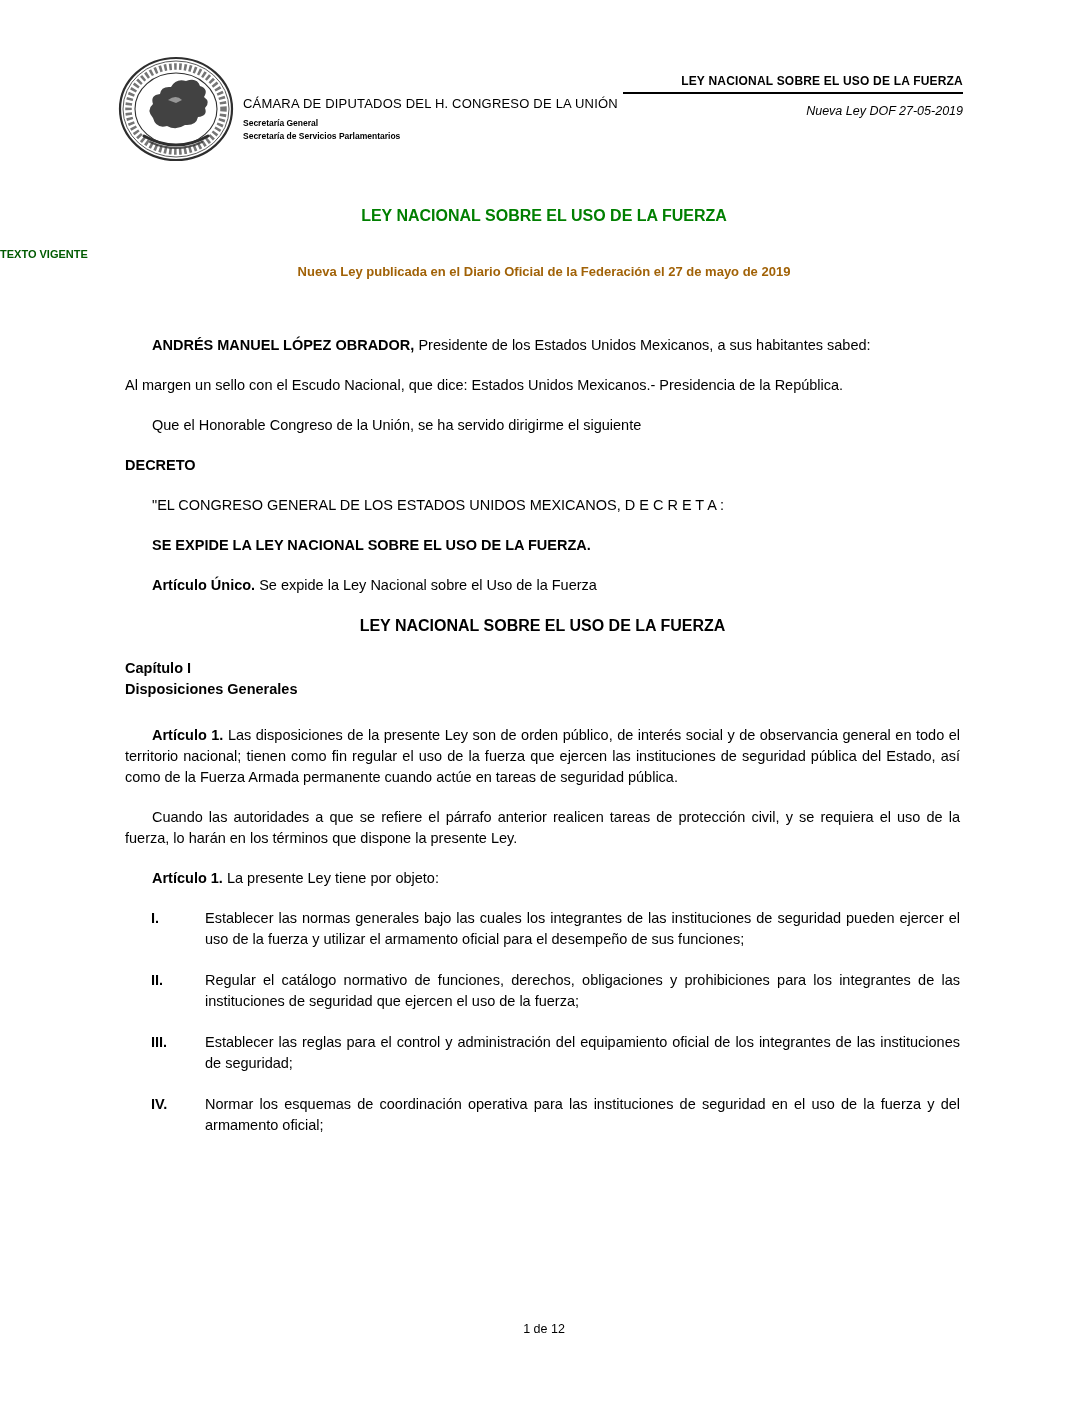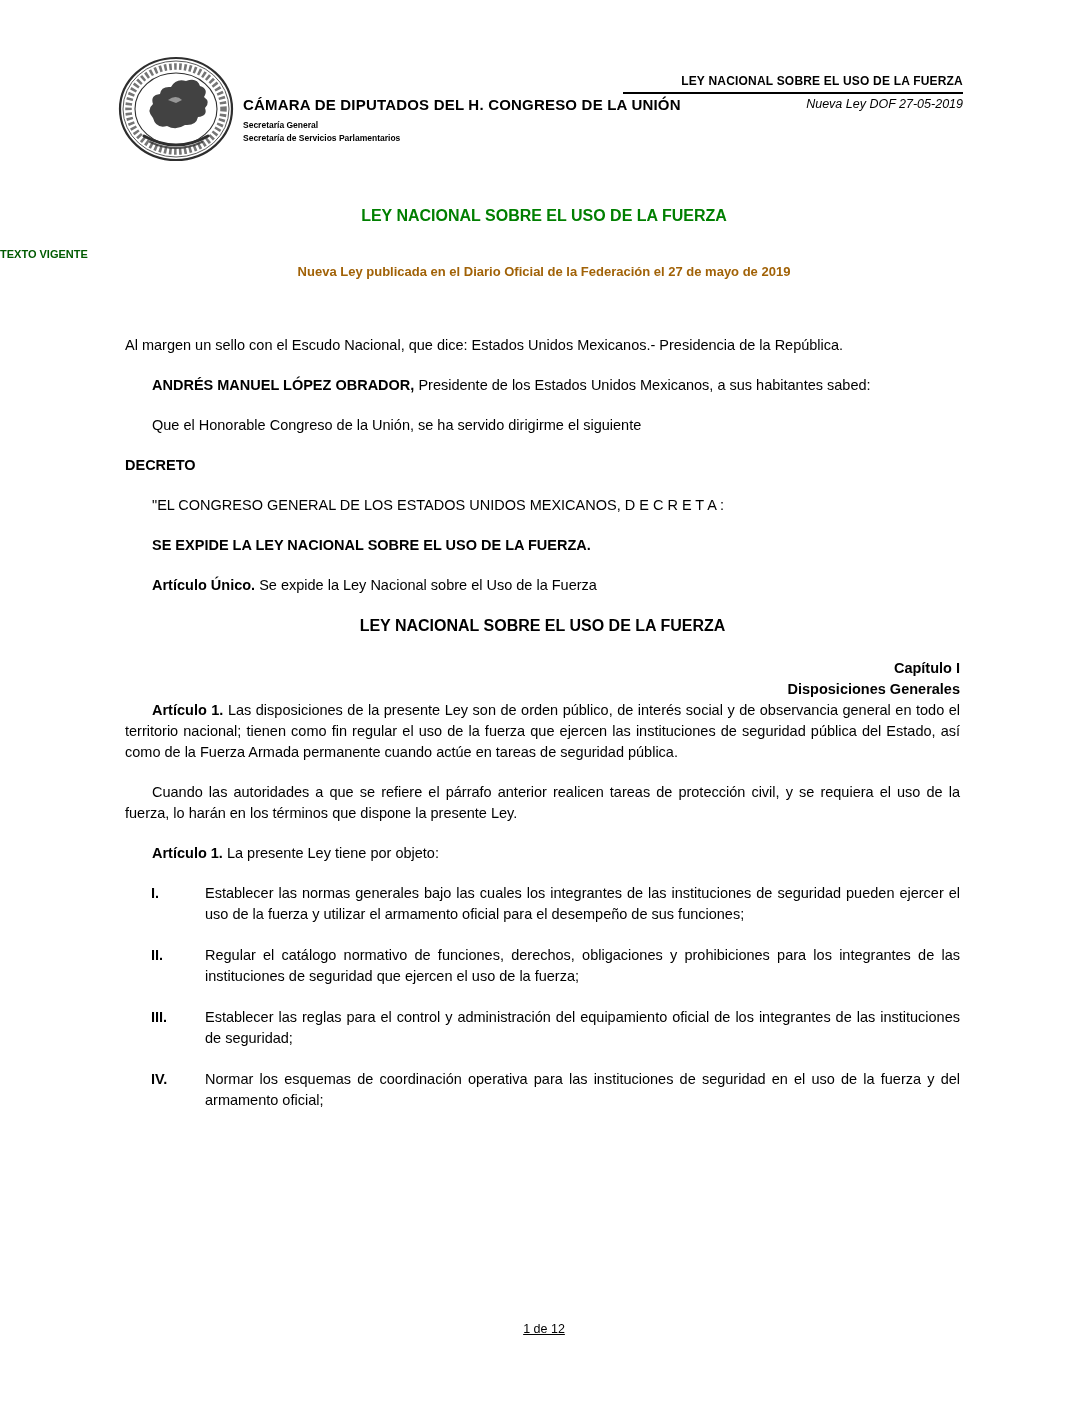--- a/index.html
+++ b/index.html
@@ -11,48 +11,48 @@
     background: #ffffff;
     font-family: "Liberation Sans", sans-serif;
     color: #000;
     overflow: hidden;
   }
 
   
   .doc-header { position: relative; height: 160px; }
   .seal { position: absolute; left: 116px; top: 56px; width: 120px; height: 106px; }
   .header-left-text { position: absolute; left: 243px; top: 96px; }
-  .hl1 { font-size: 15px; font-weight: bold; letter-spacing: 0.2px; margin-bottom: 6px; }
+  .hl1 { font-size: 13px; font-weight: normal; letter-spacing: 0.2px; margin-bottom: 6px; }
   .hl2, .hl3 { font-size: 8.5px; font-weight: bold; line-height: 13px; }
   .header-right { position: absolute; right: 125px; top: 74px; width: 340px; text-align: right; }
   .hr-title {
     font-size: 12px; font-weight: bold; letter-spacing: 0.2px;
     border-bottom: 2px solid #000; padding-bottom: 4px;
   }
-  .hr-sub { font-size: 12.5px; font-style: italic; margin-top: 3px; }
+  .hr-sub { font-size: 12.5px; font-style: italic; margin-top: 10px; }
 
   
   .main-title { margin-top: 47px; text-align: center; font-size: 16px; font-weight: bold; color: #007f00; }
   .texto-vigente { margin-top: 23px; text-align: left; font-size: 11px; font-weight: bold; color: #005a00; }
   .publication { margin-top: 4px; text-align: center; font-size: 13px; font-weight: bold; color: #a16207; }
 
   
   .content { padding: 56px 128px 0 125px; }
   .body-p { font-size: 14.5px; line-height: 21px; text-align: justify; margin-bottom: 19px; }
   .body-p.indent { text-indent: 27px; }
   .body-p.center-h { font-weight: bold; }
   .law-title { text-align: center; font-weight: bold; font-size: 16px; margin-bottom: 22px; line-height: 21px; }
-  .chapter-block { text-align: right; font-weight: bold; font-size: 14.5px; line-height: 21px; }
+  .chapter-block { text-align: left; font-weight: bold; font-size: 14.5px; line-height: 21px; margin-bottom: 25px; }
 
   .list-item { display: flex; margin-bottom: 20px; }
   .li-num { flex: 0 0 80px; padding-left: 26px; font-weight: bold; font-size: 14.5px; line-height: 21px; }
   .li-text { flex: 1; text-align: justify; font-size: 14.5px; line-height: 21px; }
 
   
-  .footer { position: absolute; left: 0; right: 0; top: 1322px; text-align: center; font-size: 12.5px; text-decoration: underline; }
+  .footer { position: absolute; left: 0; right: 0; top: 1322px; text-align: center; font-size: 12.5px; }
 </style>
 </head>
 <body>
 
 <div class="page">
 
   <div class="doc-header">
     <div class="seal">
       <svg viewBox="0 0 120 106" width="120" height="106">
         <ellipse cx="60" cy="53" rx="56" ry="51" fill="none" stroke="#2e2e2e" stroke-width="2.2"></ellipse>
@@ -77,23 +77,23 @@
   </div>
 
   <div class="title-block">
     <div class="main-title">LEY NACIONAL SOBRE EL USO DE LA FUERZA</div>
     <div class="texto-vigente">TEXTO VIGENTE</div>
     <div class="publication">Nueva Ley publicada en el Diario Oficial de la Federación el 27 de mayo de 2019</div>
   </div>
 
   <div class="content">
 
+    <p class="body-p indent"><b>ANDRÉS MANUEL LÓPEZ OBRADOR,</b><span> Presidente de los Estados Unidos Mexicanos, a sus habitantes sabed:</span></p>
+
     <p class="body-p">Al margen un sello con el Escudo Nacional, que dice: Estados Unidos Mexicanos.- Presidencia de la República.</p>
-
-    <p class="body-p indent"><b>ANDRÉS MANUEL LÓPEZ OBRADOR,</b><span> Presidente de los Estados Unidos Mexicanos, a sus habitantes sabed:</span></p>
 
     <p class="body-p indent">Que el Honorable Congreso de la Unión, se ha servido dirigirme el siguiente</p>
 
     <p class="body-p center-h">DECRETO</p>
 
     <p class="body-p indent">"EL CONGRESO GENERAL DE LOS ESTADOS UNIDOS MEXICANOS, D E C R E T A :</p>
 
     <p class="body-p indent"><b>SE EXPIDE LA LEY NACIONAL SOBRE EL USO DE LA FUERZA.</b></p>
 
     <p class="body-p indent"><b>Artículo Único.</b><span> Se expide la Ley Nacional sobre el Uso de la Fuerza</span></p>

